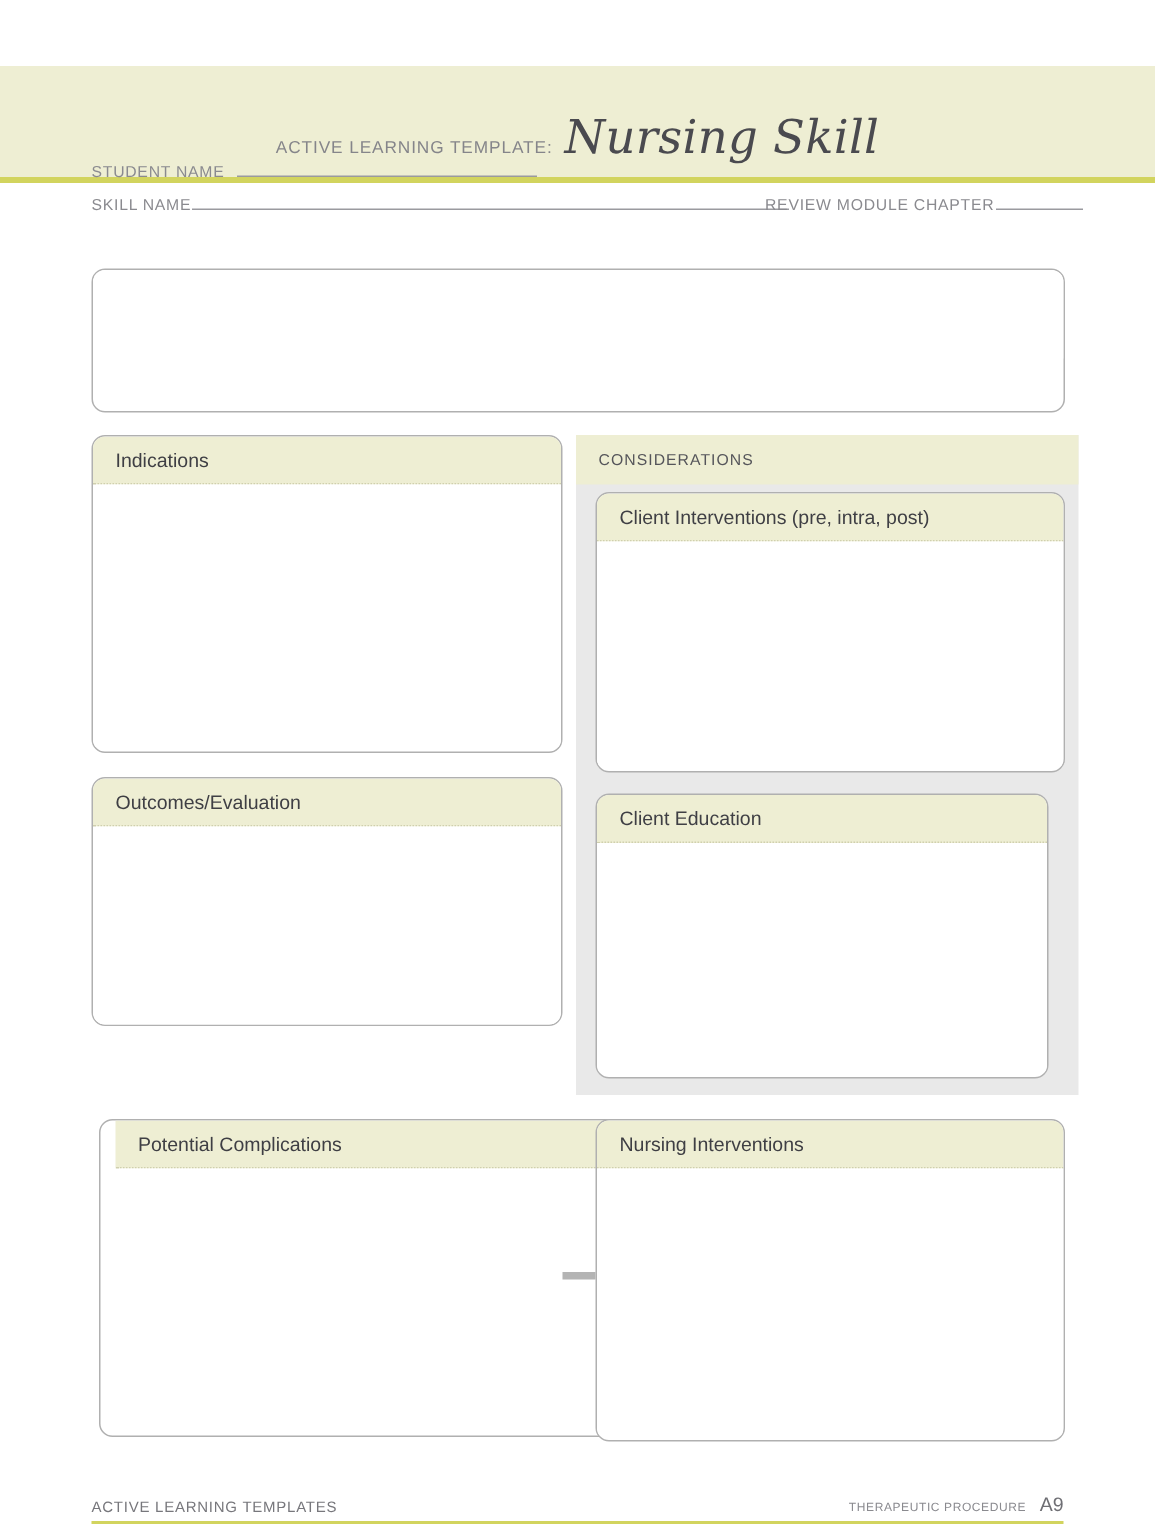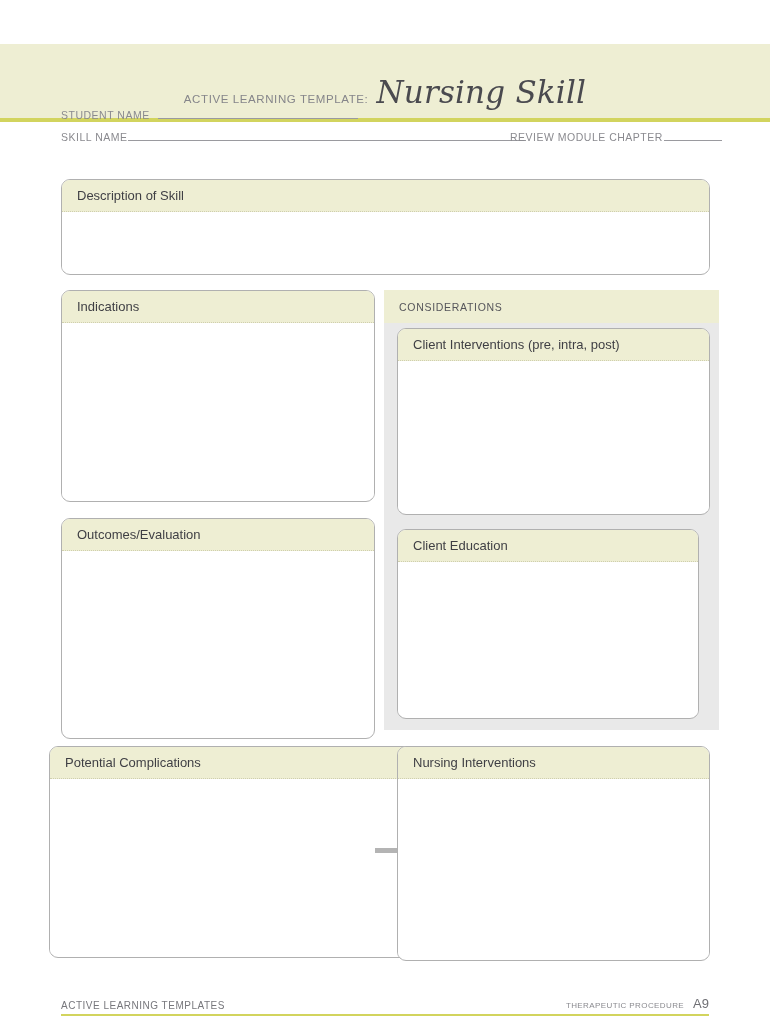--- a/index.html
+++ b/index.html
@@ -96,22 +96,22 @@
     white-space: nowrap;
   }
   .card-body {
     background: #ffffff;
     width: 100%;
   }
 
   
   .card-description { left: 61px;  top: 179px; width: 649px; height: 96px; }
   .card-indications { left: 61px;  top: 290px; width: 314px; height: 212px; }
-  .card-outcomes    { left: 61px;  top: 518px; width: 314px; height: 221px; }
-  .card-complications { left: 49px; top: 746px; width: 364px; height: 212px; }
+  .card-outcomes    { left: 61px;  top: 518px; width: 314px; height: 166px; }
+  .card-complications { left: 66px; top: 746px; width: 364px; height: 212px; padding-left: 10px; }
   .card-bottom-interventions { left: 397px; top: 746px; width: 313px; height: 215px; }
 
   
   .considerations-panel {
     position: absolute;
     left: 384px;
     top: 290px;
     width: 335px;
     height: 440px;
     background: #e9e9e9;
@@ -206,21 +206,20 @@
 
 <div class="field-row row-skill">
   <span class="field-label">SKILL NAME</span><span class="rule rule-skill"></span>
 </div>
 
 <div class="field-row row-review">
   <span class="field-label">REVIEW MODULE CHAPTER</span><span class="rule rule-review"></span>
 </div>
 
 <div class="card card-description">
-  <div class="card-head">Description of Skill</div>
   <div class="card-body" style="height:59px"></div>
 </div>
 
 <div class="card card-indications">
   <div class="card-head">Indications</div>
   <div class="card-body" style="height:175px"></div>
 </div>
 
 <div class="card card-outcomes">
   <div class="card-head">Outcomes/Evaluation</div>

